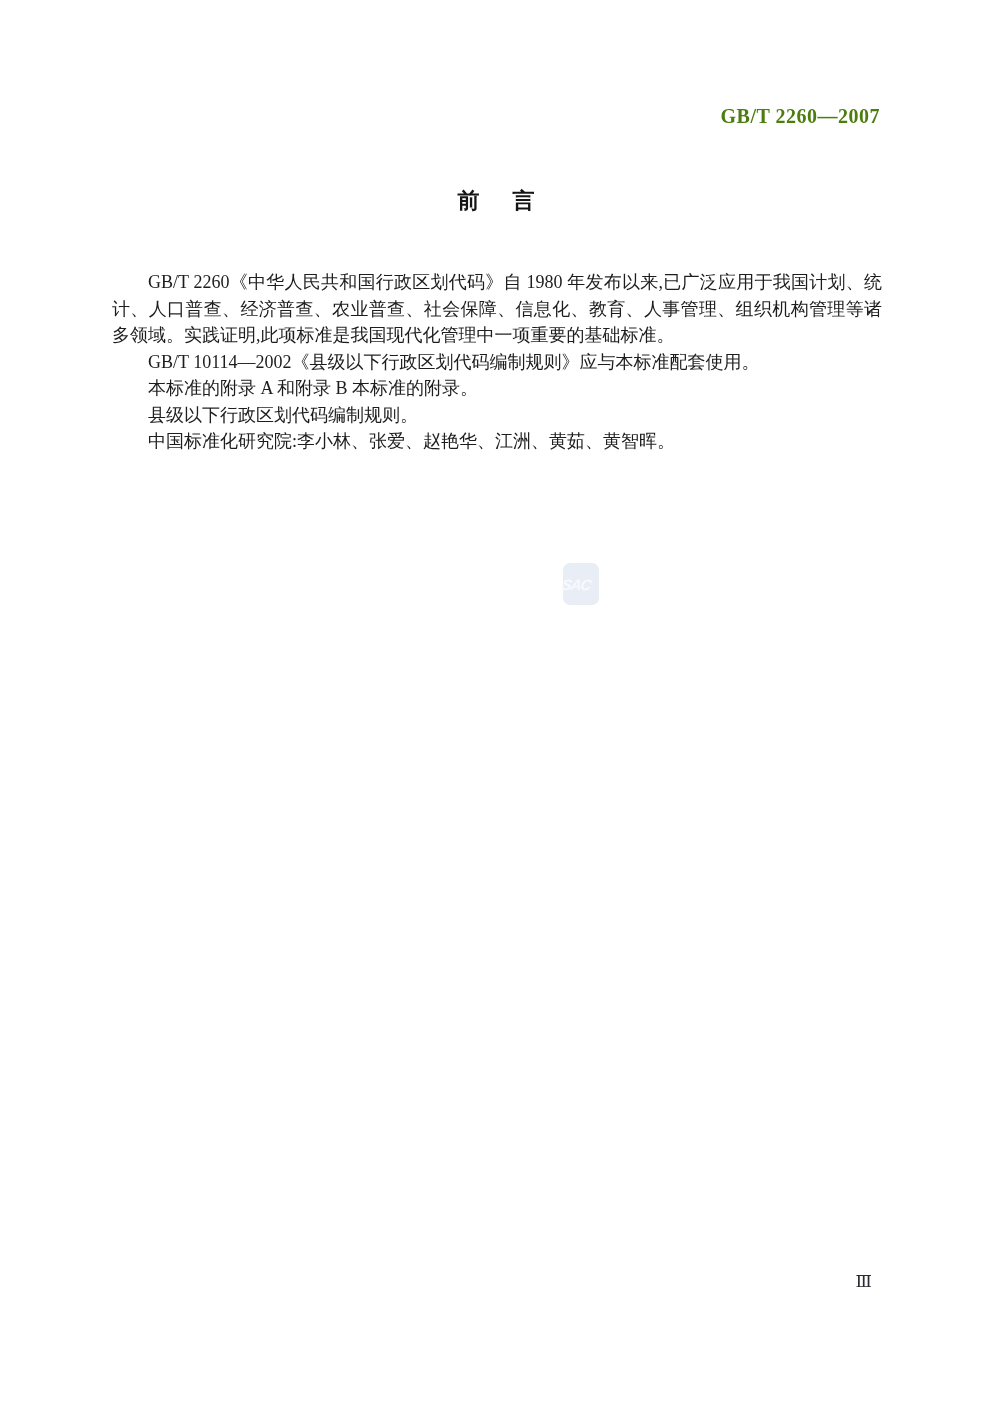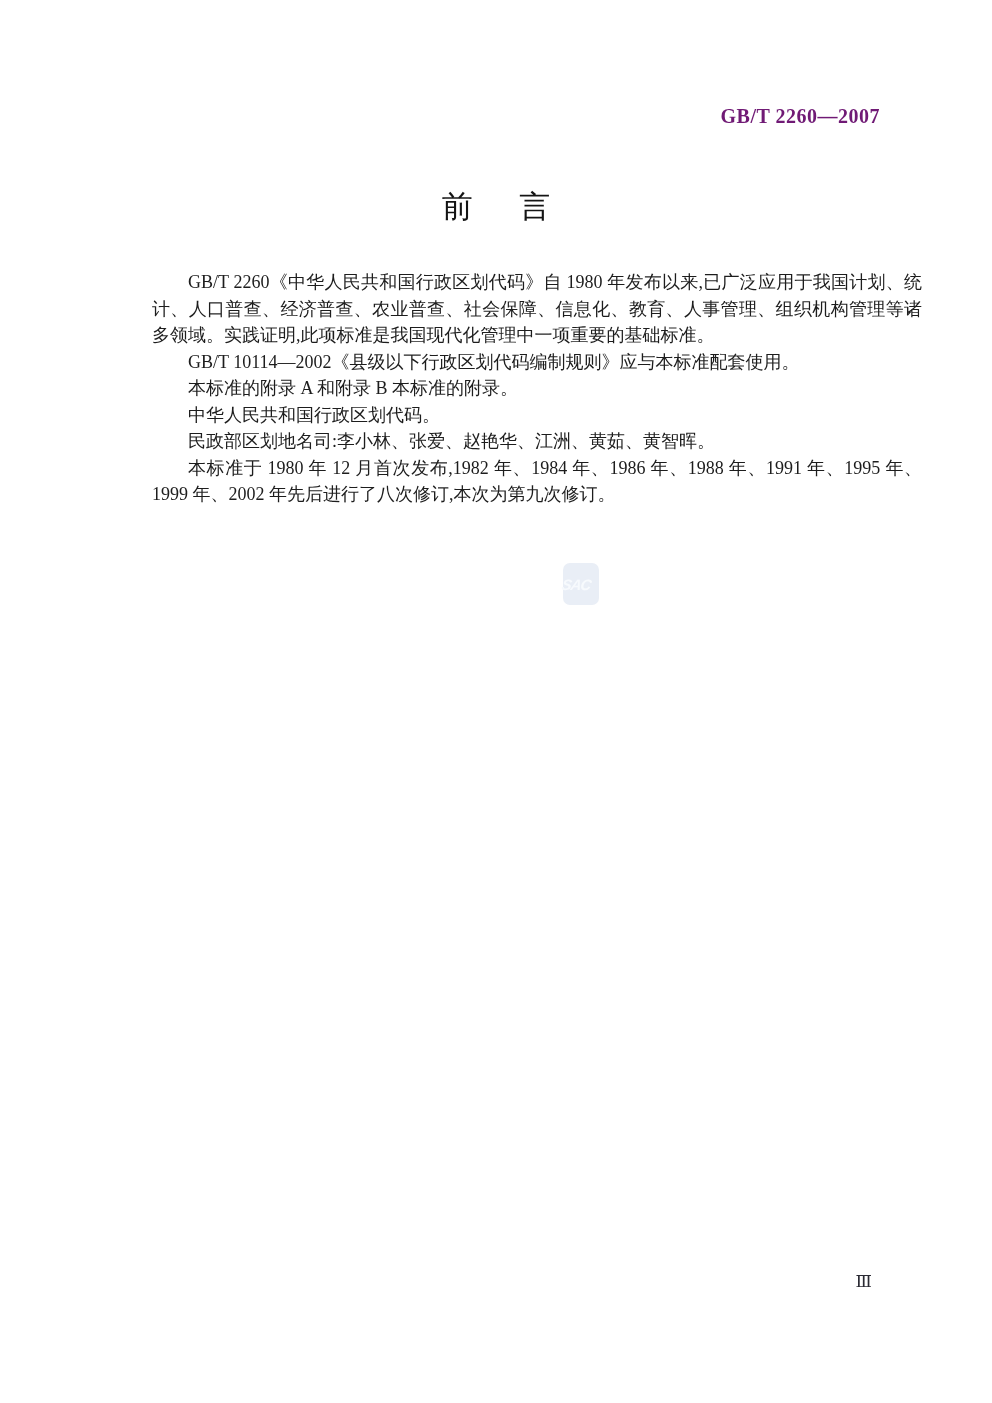--- a/index.html
+++ b/index.html
@@ -14,46 +14,45 @@
     font-family: "Liberation Serif", "DejaVu Serif", serif;
     color: #1d1d1d;
   }
   .std-number {
     position: absolute;
     top: 105px;
     right: 112px;
     font-size: 20px;
     font-weight: bold;
     letter-spacing: 0.5px;
-    color: #701a75;
+    color: #4d7c0f;
     white-space: nowrap;
   }
   .doc-title {
     position: absolute;
     top: 186px;
     left: 0;
     width: 100%;
     text-align: center;
-    font-size: 31px;
-    font-weight: normal;
+    font-size: 22px;
+    font-weight: bold;
     letter-spacing: 1.5em;
     padding-left: 1.5em; 
     color: #141414;
     white-space: nowrap;
   }
   .body-block {
     position: absolute;
     top: 269px;
     left: 112px;
     width: 770px;
     font-size: 18px;
     line-height: 26.5px;
     text-align: justify;
     color: #1d1d1d;
-    margin-left: 40px;
   }
   .body-block p {
     text-indent: 2em;
     margin: 0;
   }
   .watermark {
     position: absolute;
     left: 563px;
     top: 563px;
     width: 36px;
@@ -89,23 +88,22 @@
 <div class="page">
 
   <div class="std-number">GB/T 2260—2007</div>
 
   <h1 class="doc-title">前言</h1>
 
   <div class="body-block">
     <p>GB/T 2260《中华人民共和国行政区划代码》自 1980 年发布以来,已广泛应用于我国计划、统计、人口普查、经济普查、农业普查、社会保障、信息化、教育、人事管理、组织机构管理等诸多领域。实践证明,此项标准是我国现代化管理中一项重要的基础标准。</p>
     <p>GB/T 10114—2002《县级以下行政区划代码编制规则》应与本标准配套使用。</p>
     <p>本标准的附录 A 和附录 B 本标准的附录。</p>
-    <p>中华人民共和国行政区划代码。</p>
-    <p>民政部区划地名司:李小林、张爱、赵艳华、江洲、黄茹、黄智晖。</p>
-    <p>本标准于 1980 年 12 月首次发布,1982 年、1984 年、1986 年、1988 年、1991 年、1995 年、1999 年、2002 年先后进行了八次修订,本次为第九次修订。</p>
+    <p>县级以下行政区划代码编制规则。</p>
+    <p>中国标准化研究院:李小林、张爱、赵艳华、江洲、黄茹、黄智晖。</p>
   </div>
 
   <div class="watermark">
     <span>SAC</span>
   </div>
 
   <div class="page-number">Ⅲ</div>
 
 </div>
 

